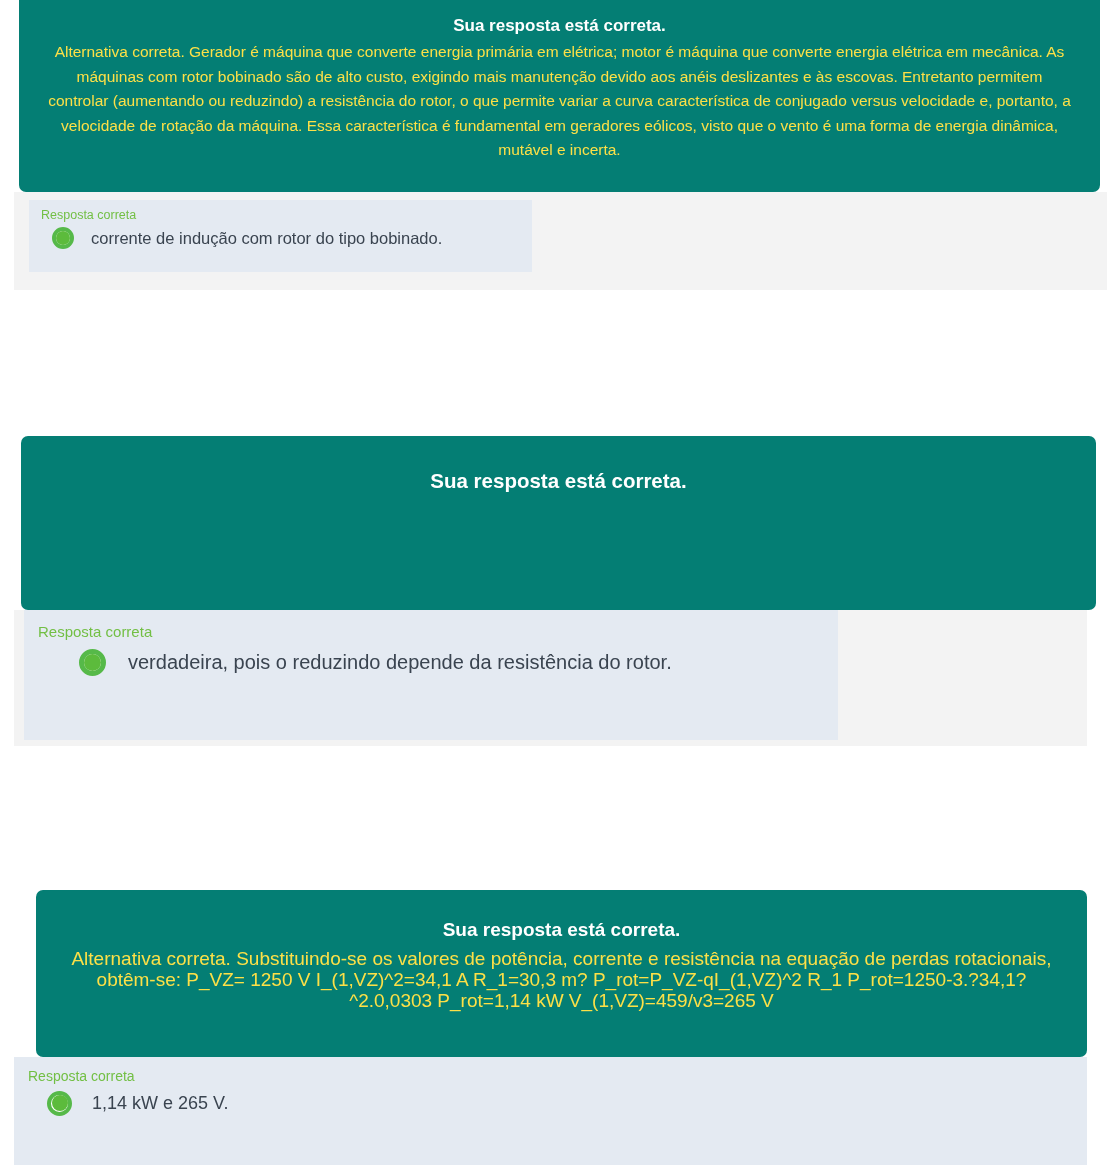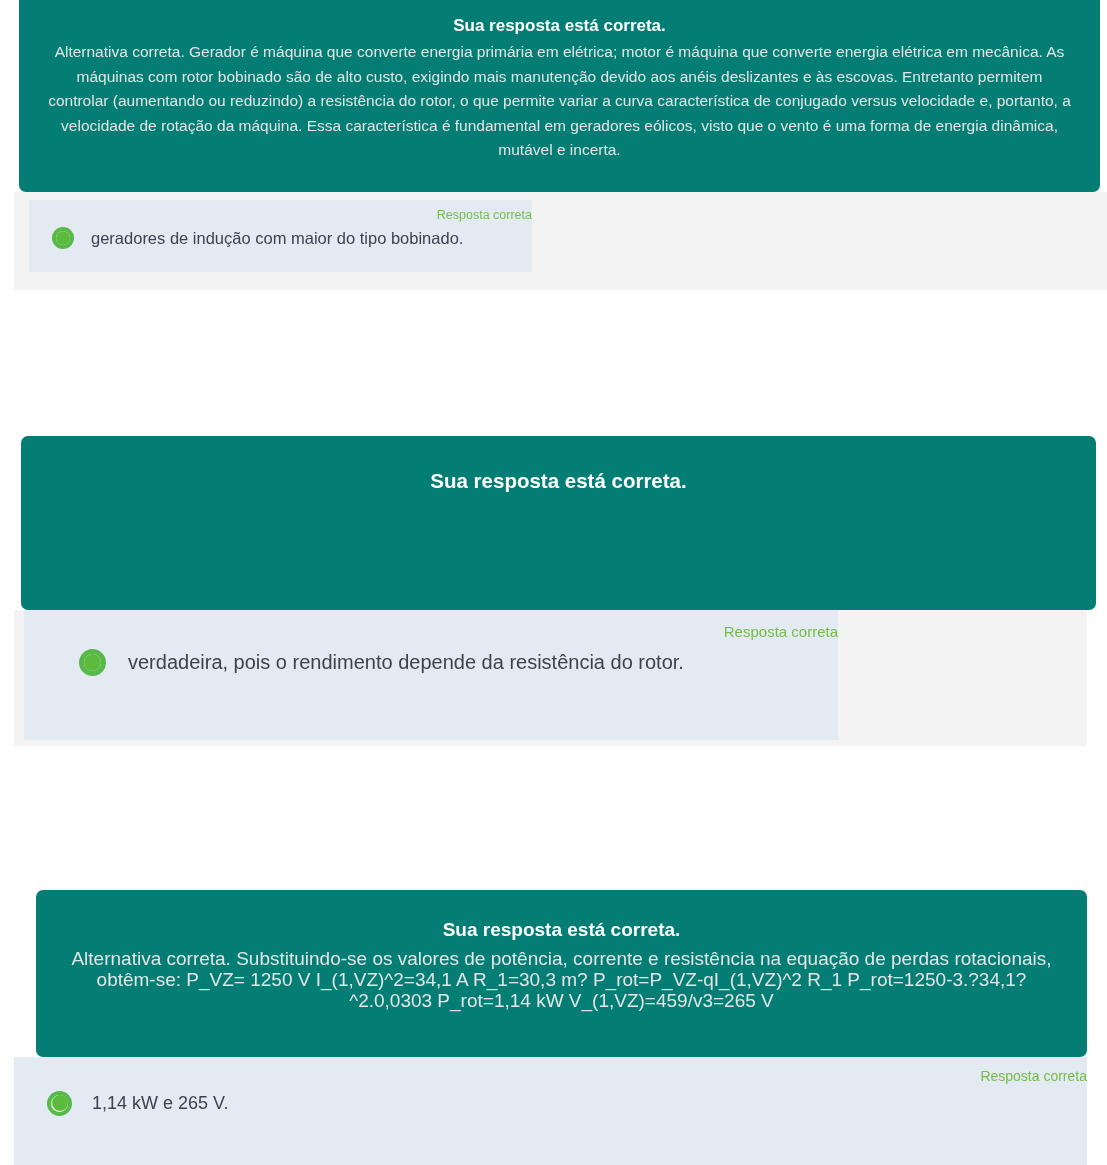--- a/index.html
+++ b/index.html
@@ -35,35 +35,34 @@
     text-align: center;
   }
 
   .fb-title {
     font-weight: bold;
     color: #ffffff;
     text-align: center;
   }
 
   .fb-body {
-    color: #e5e5e5;
+    color: #fde047;
     text-align: center;
   }
 
   .ans-strip {
     background: #f3f3f3;
     box-sizing: border-box;
     position: relative;
   }
 
   .ans-box {
     background: #e4eaf2;
     box-sizing: border-box;
     position: relative;
-    text-align: right;
   }
 
   .ans-label {
     color: #72bf44;
     white-space: nowrap;
   }
 
   .ans-row {
     display: flex;
     align-items: center;
@@ -180,38 +179,38 @@
       <div class="fb-title">Sua resposta está correta.</div>
       <div class="fb-body">Alternativa correta. Gerador é máquina que converte energia primária em elétrica; motor é máquina que converte energia elétrica em mecânica. As máquinas com rotor bobinado são de alto custo, exigindo mais manutenção devido aos anéis deslizantes e às escovas. Entretanto permitem controlar (aumentando ou reduzindo) a resistência do rotor, o que permite variar a curva característica de conjugado versus velocidade e, portanto, a velocidade de rotação da máquina. Essa característica é fundamental em geradores eólicos, visto que o vento é uma forma de energia dinâmica, mutável e incerta.</div>
     </div>
     <div class="ans-strip">
       <div class="ans-box">
         <div class="ans-label">Resposta correta</div>
         <div class="ans-row">
           <span class="radio">
               <span class="dot"></span>
             </span>
-          <span class="ans-text">geradores de indução com maior do tipo bobinado.</span>
+          <span class="ans-text">corrente de indução com rotor do tipo bobinado.</span>
         </div>
       </div>
     </div>
   </div>
 
   <div class="fb-block" id="block2">
     <div class="fb-banner">
       <div class="fb-title">Sua resposta está correta.</div>
     </div>
     <div class="ans-strip">
       <div class="ans-box">
         <div class="ans-label">Resposta correta</div>
         <div class="ans-row">
           <span class="radio">
               <span class="dot"></span>
             </span>
-          <span class="ans-text">verdadeira, pois o rendimento depende da resistência do rotor.</span>
+          <span class="ans-text">verdadeira, pois o reduzindo depende da resistência do rotor.</span>
         </div>
       </div>
     </div>
   </div>
 
   <div class="fb-block" id="block3">
     <div class="fb-banner">
       <div class="fb-title">Sua resposta está correta.</div>
       <div class="fb-body">Alternativa correta. Substituindo-se os valores de potência, corrente e resistência na equação de perdas rotacionais, obtêm-se: P_VZ= 1250 V I_(1,VZ)^2=34,1 A R_1=30,3 m? P_rot=P_VZ-qI_(1,VZ)^2 R_1 P_rot=1250-3.?34,1?^2.0,0303 P_rot=1,14 kW V_(1,VZ)=459/v3=265 V</div>
     </div>

